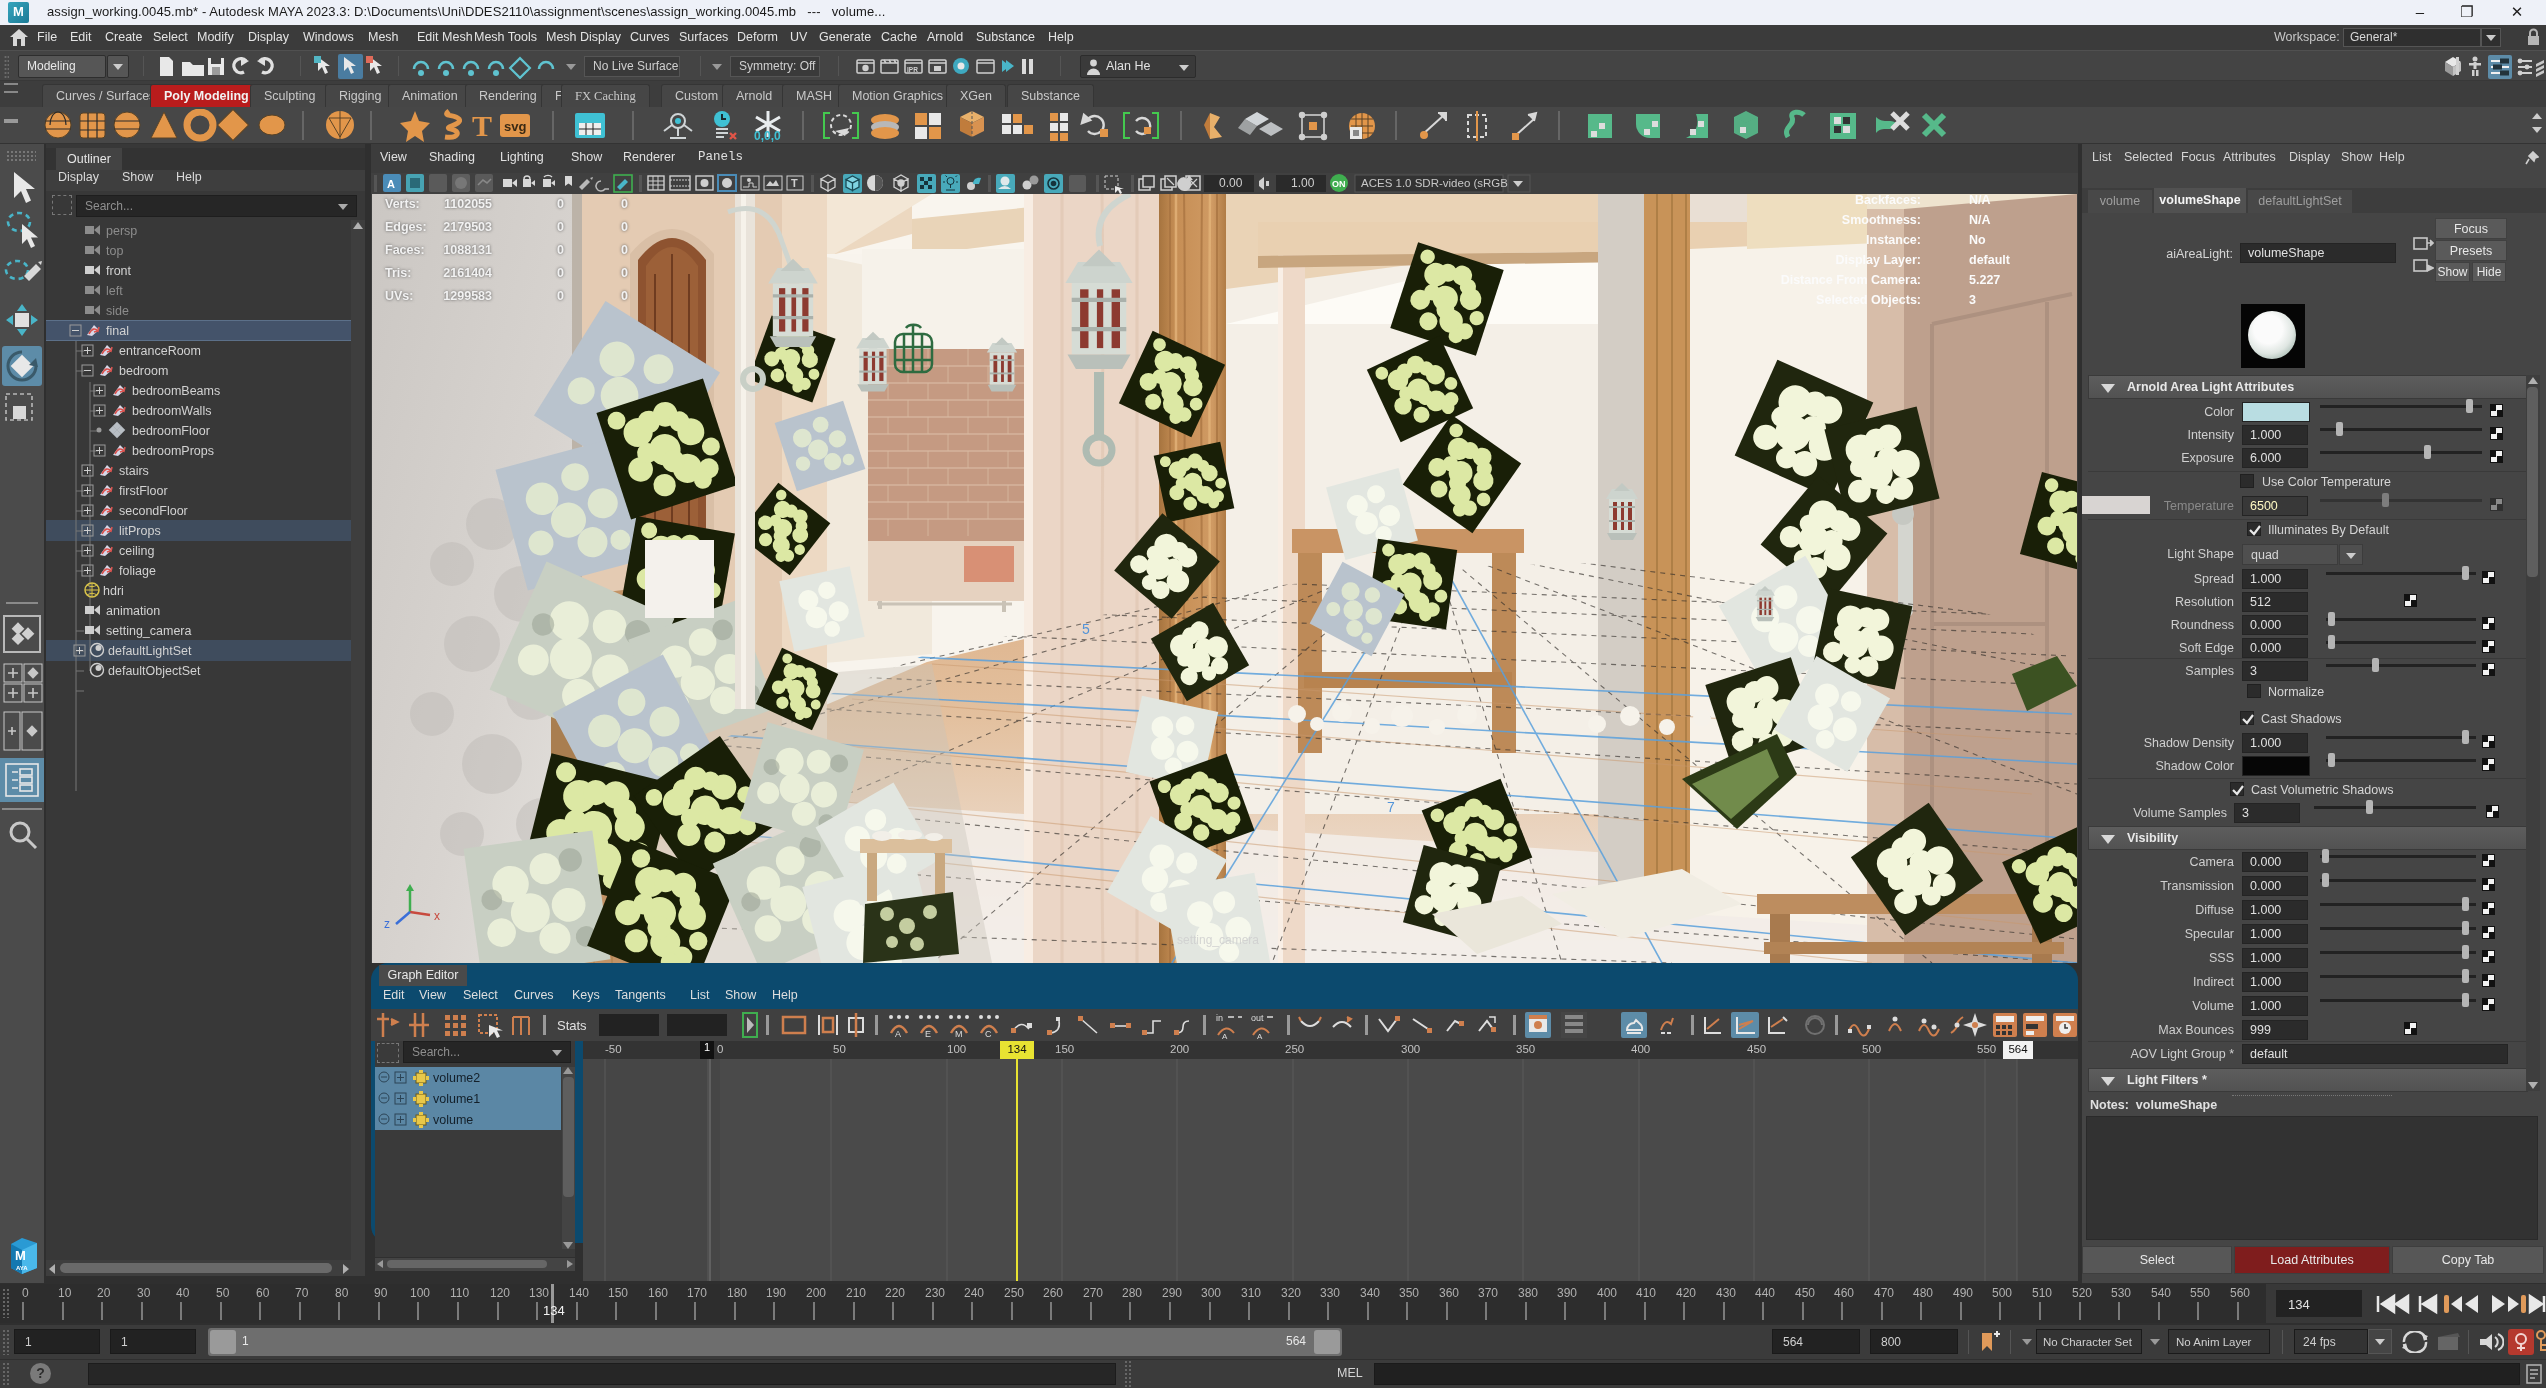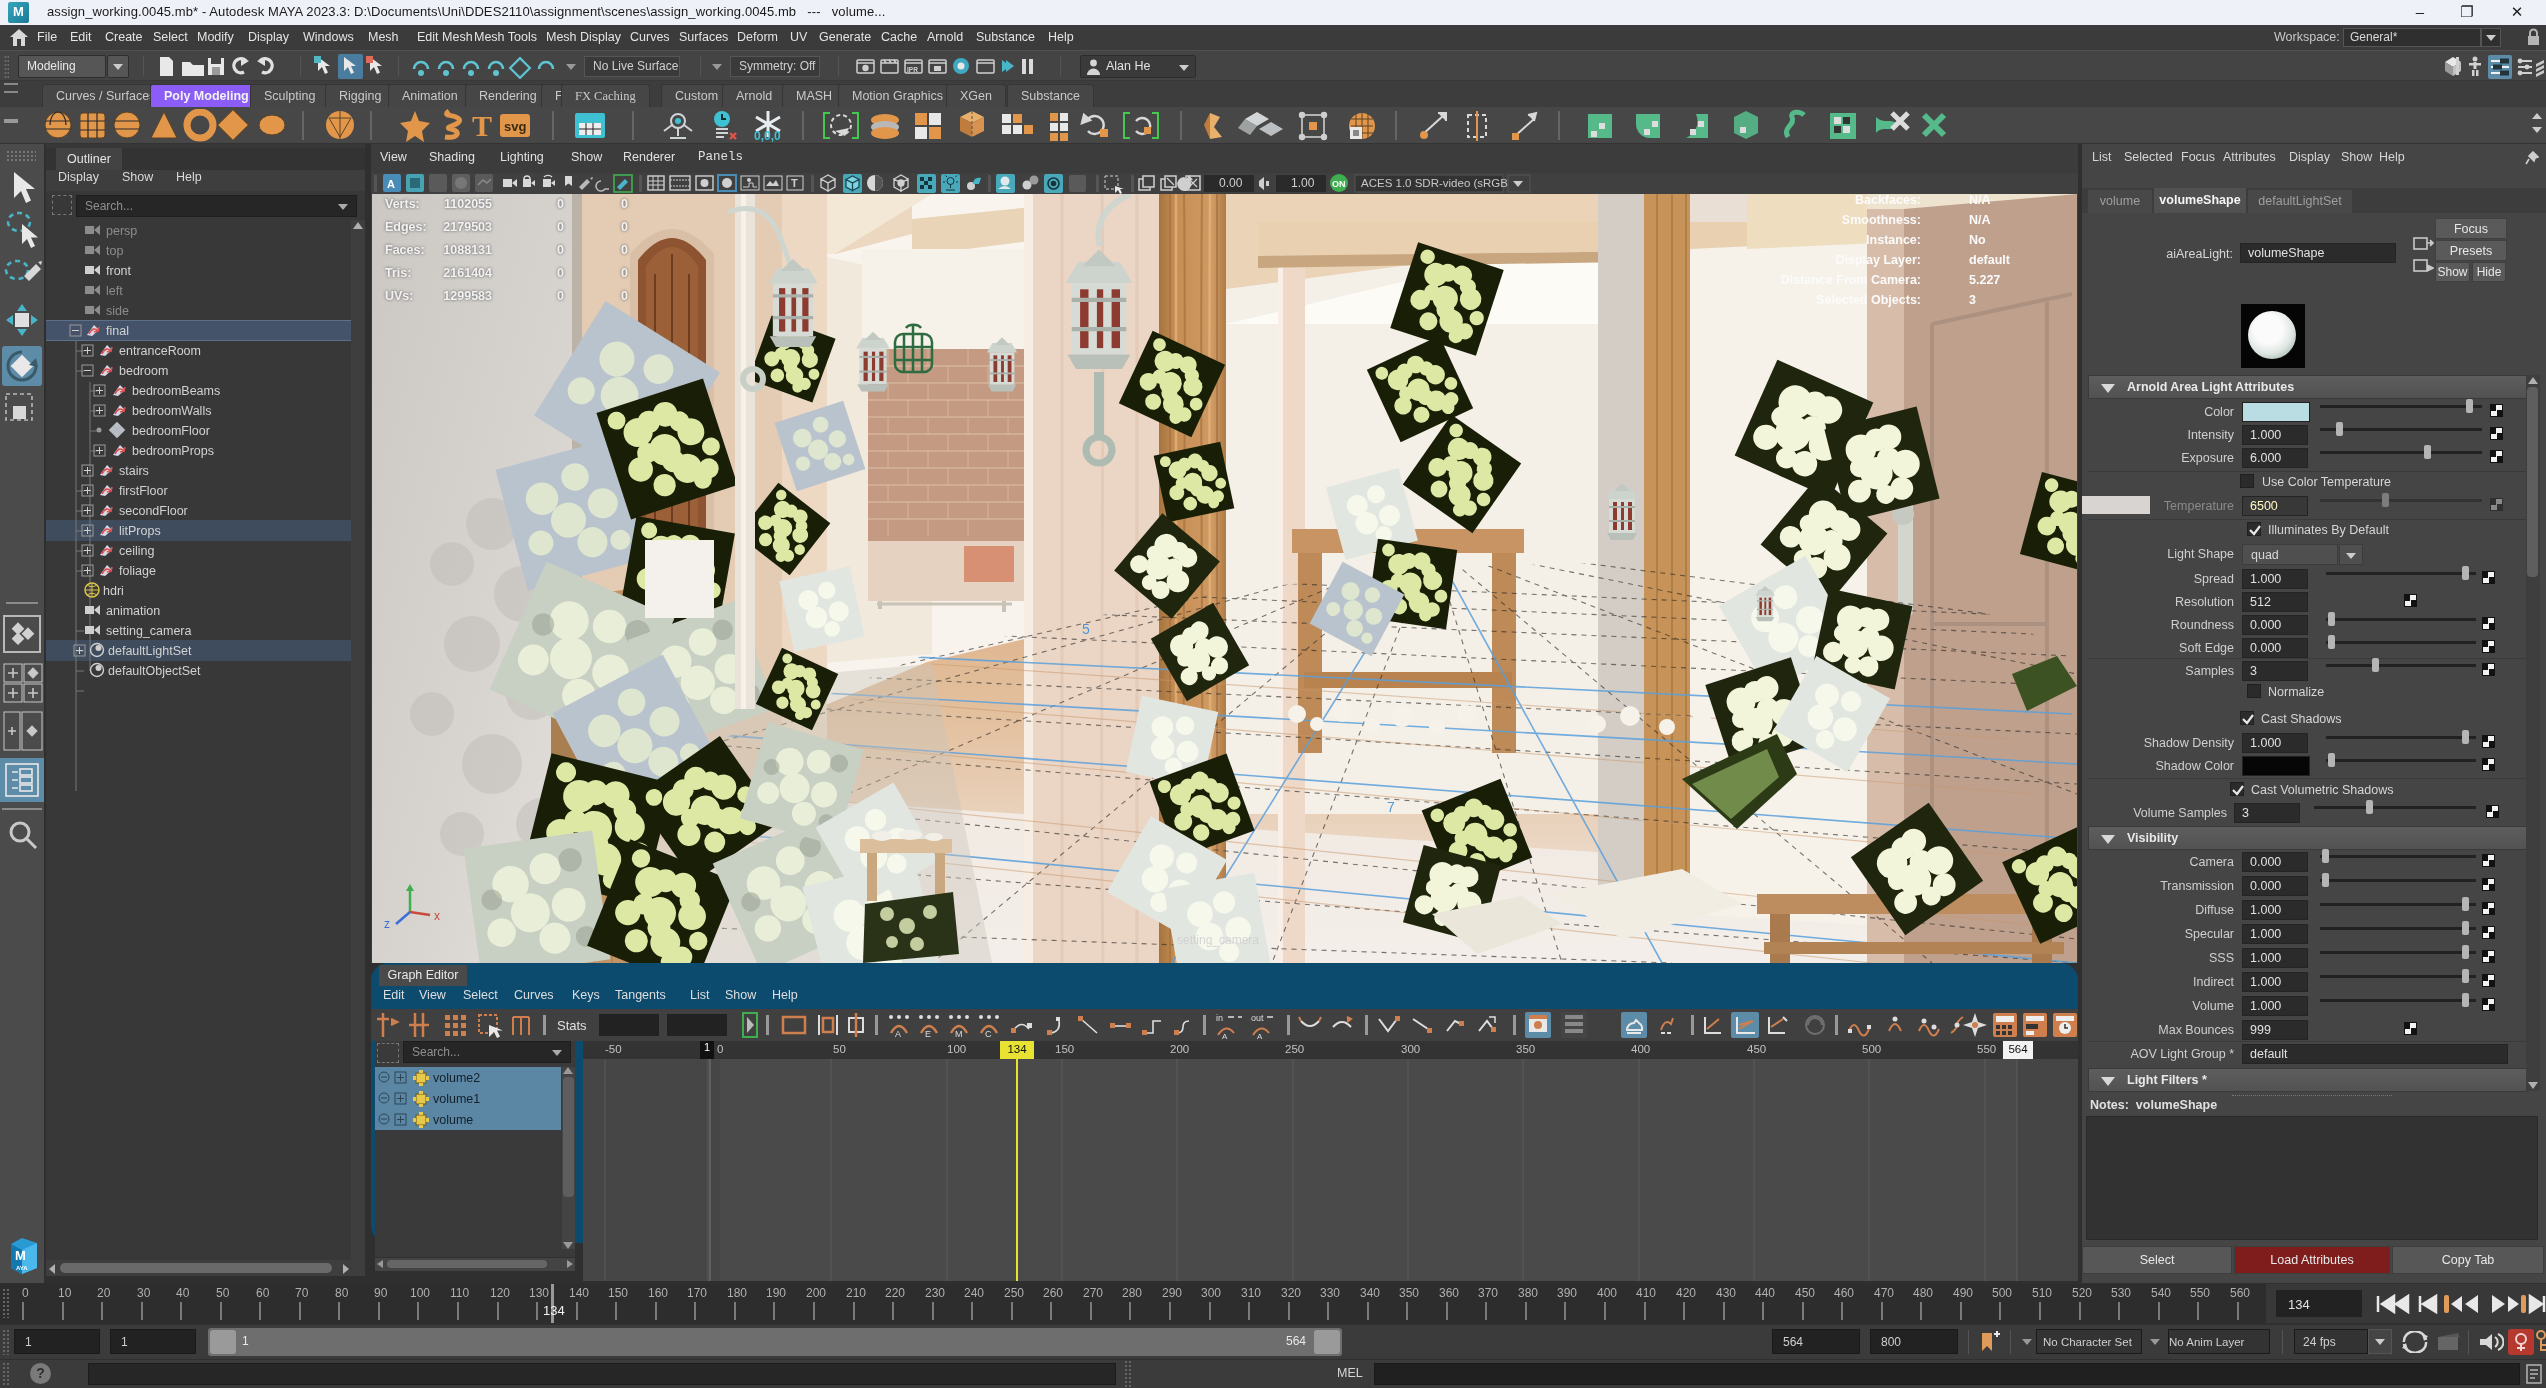--- a/index.html
+++ b/index.html
@@ -18,21 +18,21 @@
 #toolbar { left:0; top:50px; width:2546px; height:31px; background:#444444; border-top:1px solid #505050; border-bottom:1px solid #383838;}
 .tsep { position:absolute; top:5px; width:1px; height:20px; background:#555; }
 .tgrip { position:absolute; top:4px; width:5px; height:23px; background-image:radial-gradient(circle,#6a6a6a 1px,transparent 1.2px); background-size:3px 4px; }
 #modelsel { position:absolute; left:18px; top:4px; width:88px; height:23px; background:#565656; border:1px solid #2e2e2e; color:#e8e8e8; font-size:12px; line-height:21px; padding-left:8px; border-radius:2px; }
 #modelarrow { position:absolute; left:107px; top:4px; width:22px; height:23px; background:#565656; border:1px solid #2e2e2e; border-radius:2px; }
 .darr { width:0; height:0; border-left:5px solid transparent; border-right:5px solid transparent; border-top:6px solid #ccc; position:absolute; }
 .tfield { position:absolute; top:5px; height:21px; background:#3a3a3a; border:1px solid #555; color:#cfcfcf; font-size:12px; line-height:19px; padding-left:8px; }
 
 #shelftabs { left:0; top:81px; width:2546px; height:26px; background:#3d3d3d; }
 .stab { position:absolute; top:3px; height:23px; color:#c9c9c9; font-size:12.5px; padding:0 13px; line-height:23px; background:#464646; border-radius:3px 3px 0 0; border:1px solid #353535; border-bottom:none;}
-.stab.active { background:#8b5cf6; color:#f2f2f2; font-weight:bold; }
+.stab.active { background:#b91c1c; color:#f2f2f2; font-weight:bold; }
 #shelficons { left:0; top:107px; width:2546px; height:37px; background:#474747; border-bottom:1px solid #333; }
 
 #leftcol { left:0; top:144px; width:44px; height:1139px; background:#4b4b4b; }
 
 #outliner { left:46px; top:144px; width:319px; height:1132px; background:#383838; }
 #outl-tabstrip { position:absolute; left:0; top:4px; width:319px; height:22px; background:#333333; }
 #outl-tab { position:absolute; left:10px; top:0px; width:66px; height:22px; background:#434343; color:#e6e6e6; font-size:12.5px; line-height:22px; text-align:center; }
 #outl-menu { position:absolute; left:0; top:26px; width:319px; height:21px; color:#dadada; font-size:12.5px; background:#3e3e3e;}
 #outl-search { position:absolute; left:30px; top:51px; width:281px; height:22px; background:#262626; border:1px solid #1e1e1e; color:#8f8f8f; font-size:12px; line-height:20px; padding-left:8px; }
 #outl-tree { position:absolute; left:0; top:76px; width:311px; height:1040px; font-size:12.5px; color:#cfcfcf; }
@@ -1962,21 +1962,21 @@
   <div class="dfield" style="left:1870px;top:4px;width:88px;height:25px;line-height:24px;padding-left:10px;">800</div>
   <div style="position:absolute;left:1968px;top:5px;width:1px;height:24px;background:#555;"></div>
   <svg style="position:absolute;left:1978px;top:5px;" width="24" height="24" viewBox="0 0 24 24">
         <path d="M4 3 h10 v18 l-5 -5 -5 5 z" fill="#e09a5a"></path>
         <path d="M16 4 h6 M19 1 v6" stroke="#e8e8e8" stroke-width="2"></path>
       </svg>
   <div style="position:absolute;left:2010px;top:5px;width:1px;height:24px;background:#555;"></div>
   <div class="darr" style="left:2022px;top:14px;border-top-color:#999;"></div>
   <div class="dfield" style="left:2036px;top:4px;width:106px;height:25px;line-height:24px;padding-left:6px;background:#333;font-size:11.5px;">No Character Set</div>
   <div class="darr" style="left:2150px;top:14px;border-top-color:#999;"></div>
-  <div class="dfield" style="left:2168px;top:4px;width:102px;height:25px;line-height:24px;padding-left:0;background:#333;font-size:11.5px;">No Anim Layer</div>
+  <div class="dfield" style="left:2168px;top:4px;width:102px;height:25px;line-height:24px;padding-left:7px;background:#333;font-size:11.5px;">No Anim Layer</div>
   <div style="position:absolute;left:2282px;top:5px;width:1px;height:24px;background:#555;"></div>
   <div class="dfield" style="left:2294px;top:4px;width:74px;height:25px;line-height:24px;padding-left:8px;background:#333;">24 fps</div>
   <div style="position:absolute;left:2368px;top:4px;width:24px;height:25px;background:#454545;border:1px solid #555;">
         <div class="darr" style="left:6px;top:9px;"></div>
       </div>
   <svg style="position:absolute;left:2400px;top:6px;" width="30" height="22" viewBox="0 0 30 22">
         <path d="M4 11 a8 7 0 0 1 22 -2 M26 11 a8 7 0 0 1 -22 2" fill="none" stroke="#d8d8d8" stroke-width="2.5"></path>
         <path d="M22 3 l6 2 -4 5 z M8 19 l-6 -2 4 -5 z" fill="#d8d8d8"></path>
       </svg>
   <svg style="position:absolute;left:2436px;top:6px;" width="26" height="22" viewBox="0 0 26 22" opacity="0.45">

